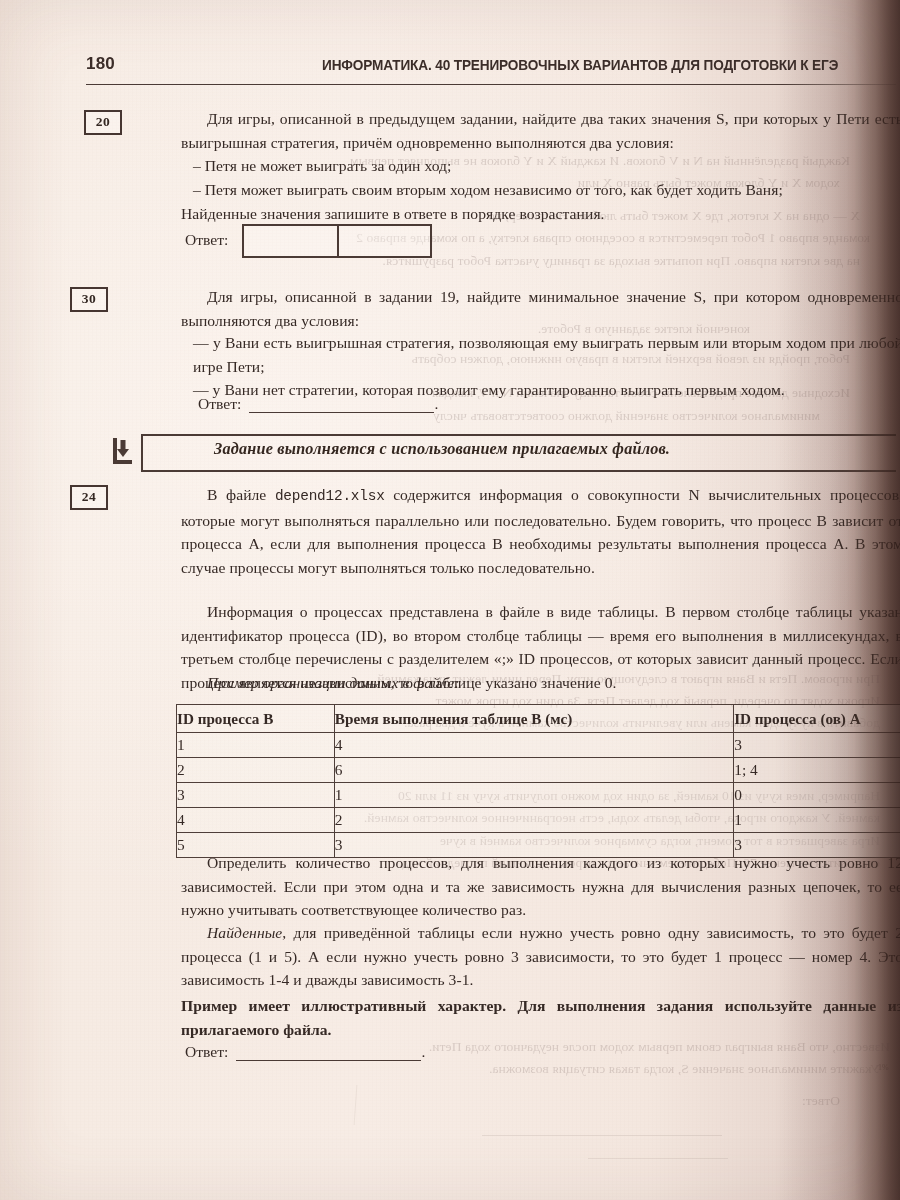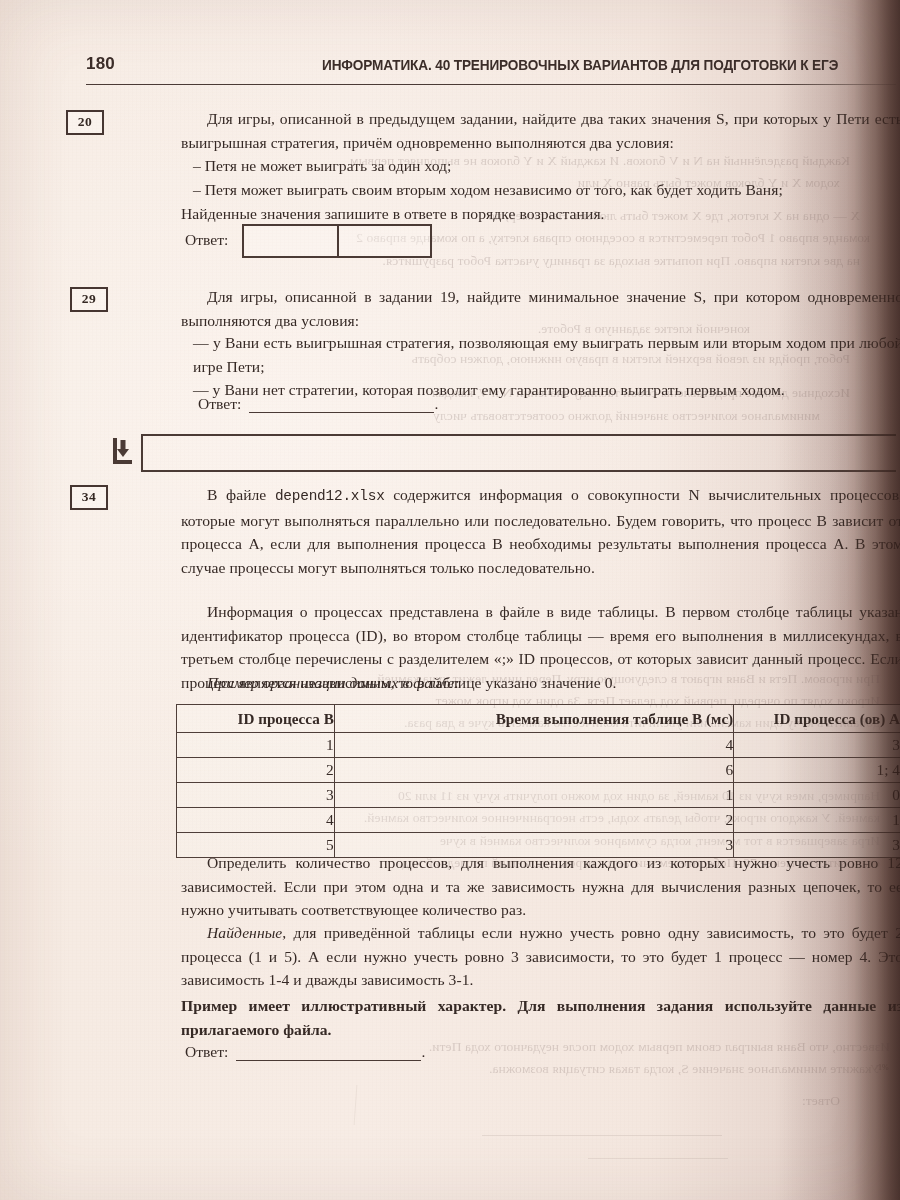--- a/index.html
+++ b/index.html
@@ -213,21 +213,21 @@
     position: absolute;
     left: 176px; top: 704px;
     width: 725px;
     border-collapse: collapse;
     font-family: "Liberation Serif", serif;
     color: #352925;
     background: rgba(255,253,250,.18);
   }
   #datatable th, #datatable td {
     border: 1.3px solid #4e3e39;
-    text-align: right;
+    text-align: left;
     padding: 0;
     height: 24px;
     font-size: 15.4px;
     font-weight: normal;
   }
   #datatable thead th {
     font-weight: bold;
     font-size: 15.2px;
     height: 27px;
   }
@@ -276,55 +276,56 @@
   </div>
 
   <div id="content">
 
     <div id="header">
       <div id="folio">180</div>
       <div id="runhead">ИНФОРМАТИКА. 40 ТРЕНИРОВОЧНЫХ ВАРИАНТОВ ДЛЯ ПОДГОТОВКИ К ЕГЭ</div>
       <div id="header-rule"></div>
     </div>
 
-    <div class="tasknum" style="left:66px; top:110px;">20</div>
+    <div class="tasknum" style="left:84px; top:110px;">20</div>
 
     <div class="ptext indent" style="left:181px; top:107px; width:722px;">Для игры, описанной в предыдущем задании, найдите два таких значения S, при которых у Пети есть выигрышная стратегия, причём одновременно выполняются два условия:</div>
 
     <div class="ptext noindent" style="left:193px; top:154px; width:710px;">– Петя не может выиграть за один ход;</div>
 
     <div class="ptext noindent" style="left:193px; top:178px; width:710px;">– Петя может выиграть своим вторым ходом независимо от того, как будет ходить Ваня;</div>
 
     <div class="ptext noindent" style="left:181px; top:202px; width:722px;">Найденные значения запишите в ответе в порядке возрастания.</div>
 
     <div class="answer-row" style="left:185px; top:224px;">
       <span class="answer-label">Ответ:</span><span class="answer-boxes"><span class="divider"></span></span>
     </div>
 
-    <div class="tasknum" style="left:70px; top:287px;">29</div>
+    <div class="tasknum" style="left:70px; top:287px;">30</div>
 
     <div class="ptext indent" style="left:181px; top:285px; width:722px;">Для игры, описанной в задании 19, найдите минимальное значение S, при котором одновременно выполняются два условия:</div>
 
     <div class="ptext noindent" style="left:193px; top:331px; width:710px;">— у Вани есть выигрышная стратегия, позволяющая ему выиграть первым или вторым ходом при любой игре Пети;</div>
 
     <div class="ptext noindent" style="left:193px; top:378px; width:710px;">— у Вани нет стратегии, которая позволит ему гарантированно выиграть первым ходом.</div>
 
     <div class="answer-row" style="left:198px; top:395px;">
       <span class="answer-label">Ответ:</span><span class="answer-line" style="width:185px;"></span><span>.</span>
     </div>
 
     <div id="banner">
       <svg id="banner-icon" viewBox="0 0 25 30">
         <path d="M3,2 L3,28 L22,28 L22,24 L7,24 L7,2 Z" fill="#4a3a35"></path>
         <path d="M10.5,4 L15.5,4 L15.5,13 L19,13 L13,21 L7,13 L10.5,13 Z" fill="#4a3a35"></path>
       </svg>
       <div id="banner-bar"></div>
-    </div>
-
-    <div class="tasknum" style="left:70px; top:485px;">34</div>
+      <div id="banner-text">Задание выполняется с использованием прилагаемых файлов.</div>
+    </div>
+
+    <div class="tasknum" style="left:70px; top:485px;">24</div>
 
     <div class="ptext indent" style="left:181px; top:483px; width:722px;"><span>В файле </span><span class="mono">depend12.xlsx</span><span> содержится информация о совокупности N вычислительных процессов, которые могут выполняться параллельно или последовательно. Будем говорить, что процесс B зависит от процесса A, если для выполнения процесса B необходимы результаты выполнения процесса A. В этом случае процессы могут выполняться только последовательно.</span></div>
 
     <div class="ptext indent" style="left:181px; top:600px; width:722px;">Информация о процессах представлена в файле в виде таблицы. В первом столбце таблицы указан идентификатор процесса (ID), во втором столбце таблицы — время его выполнения в миллисекундах, в третьем столбце перечислены с разделителем «;» ID процессов, от которых зависит данный процесс. Если процесс является независимым, то в таблице указано значение 0.</div>
 
     <div class="ptext indent ital" style="left:181px; top:671px; width:722px;">Пример организации данных в файле:</div>
 
     <table id="datatable">
       <colgroup>
           <col class="c1">

